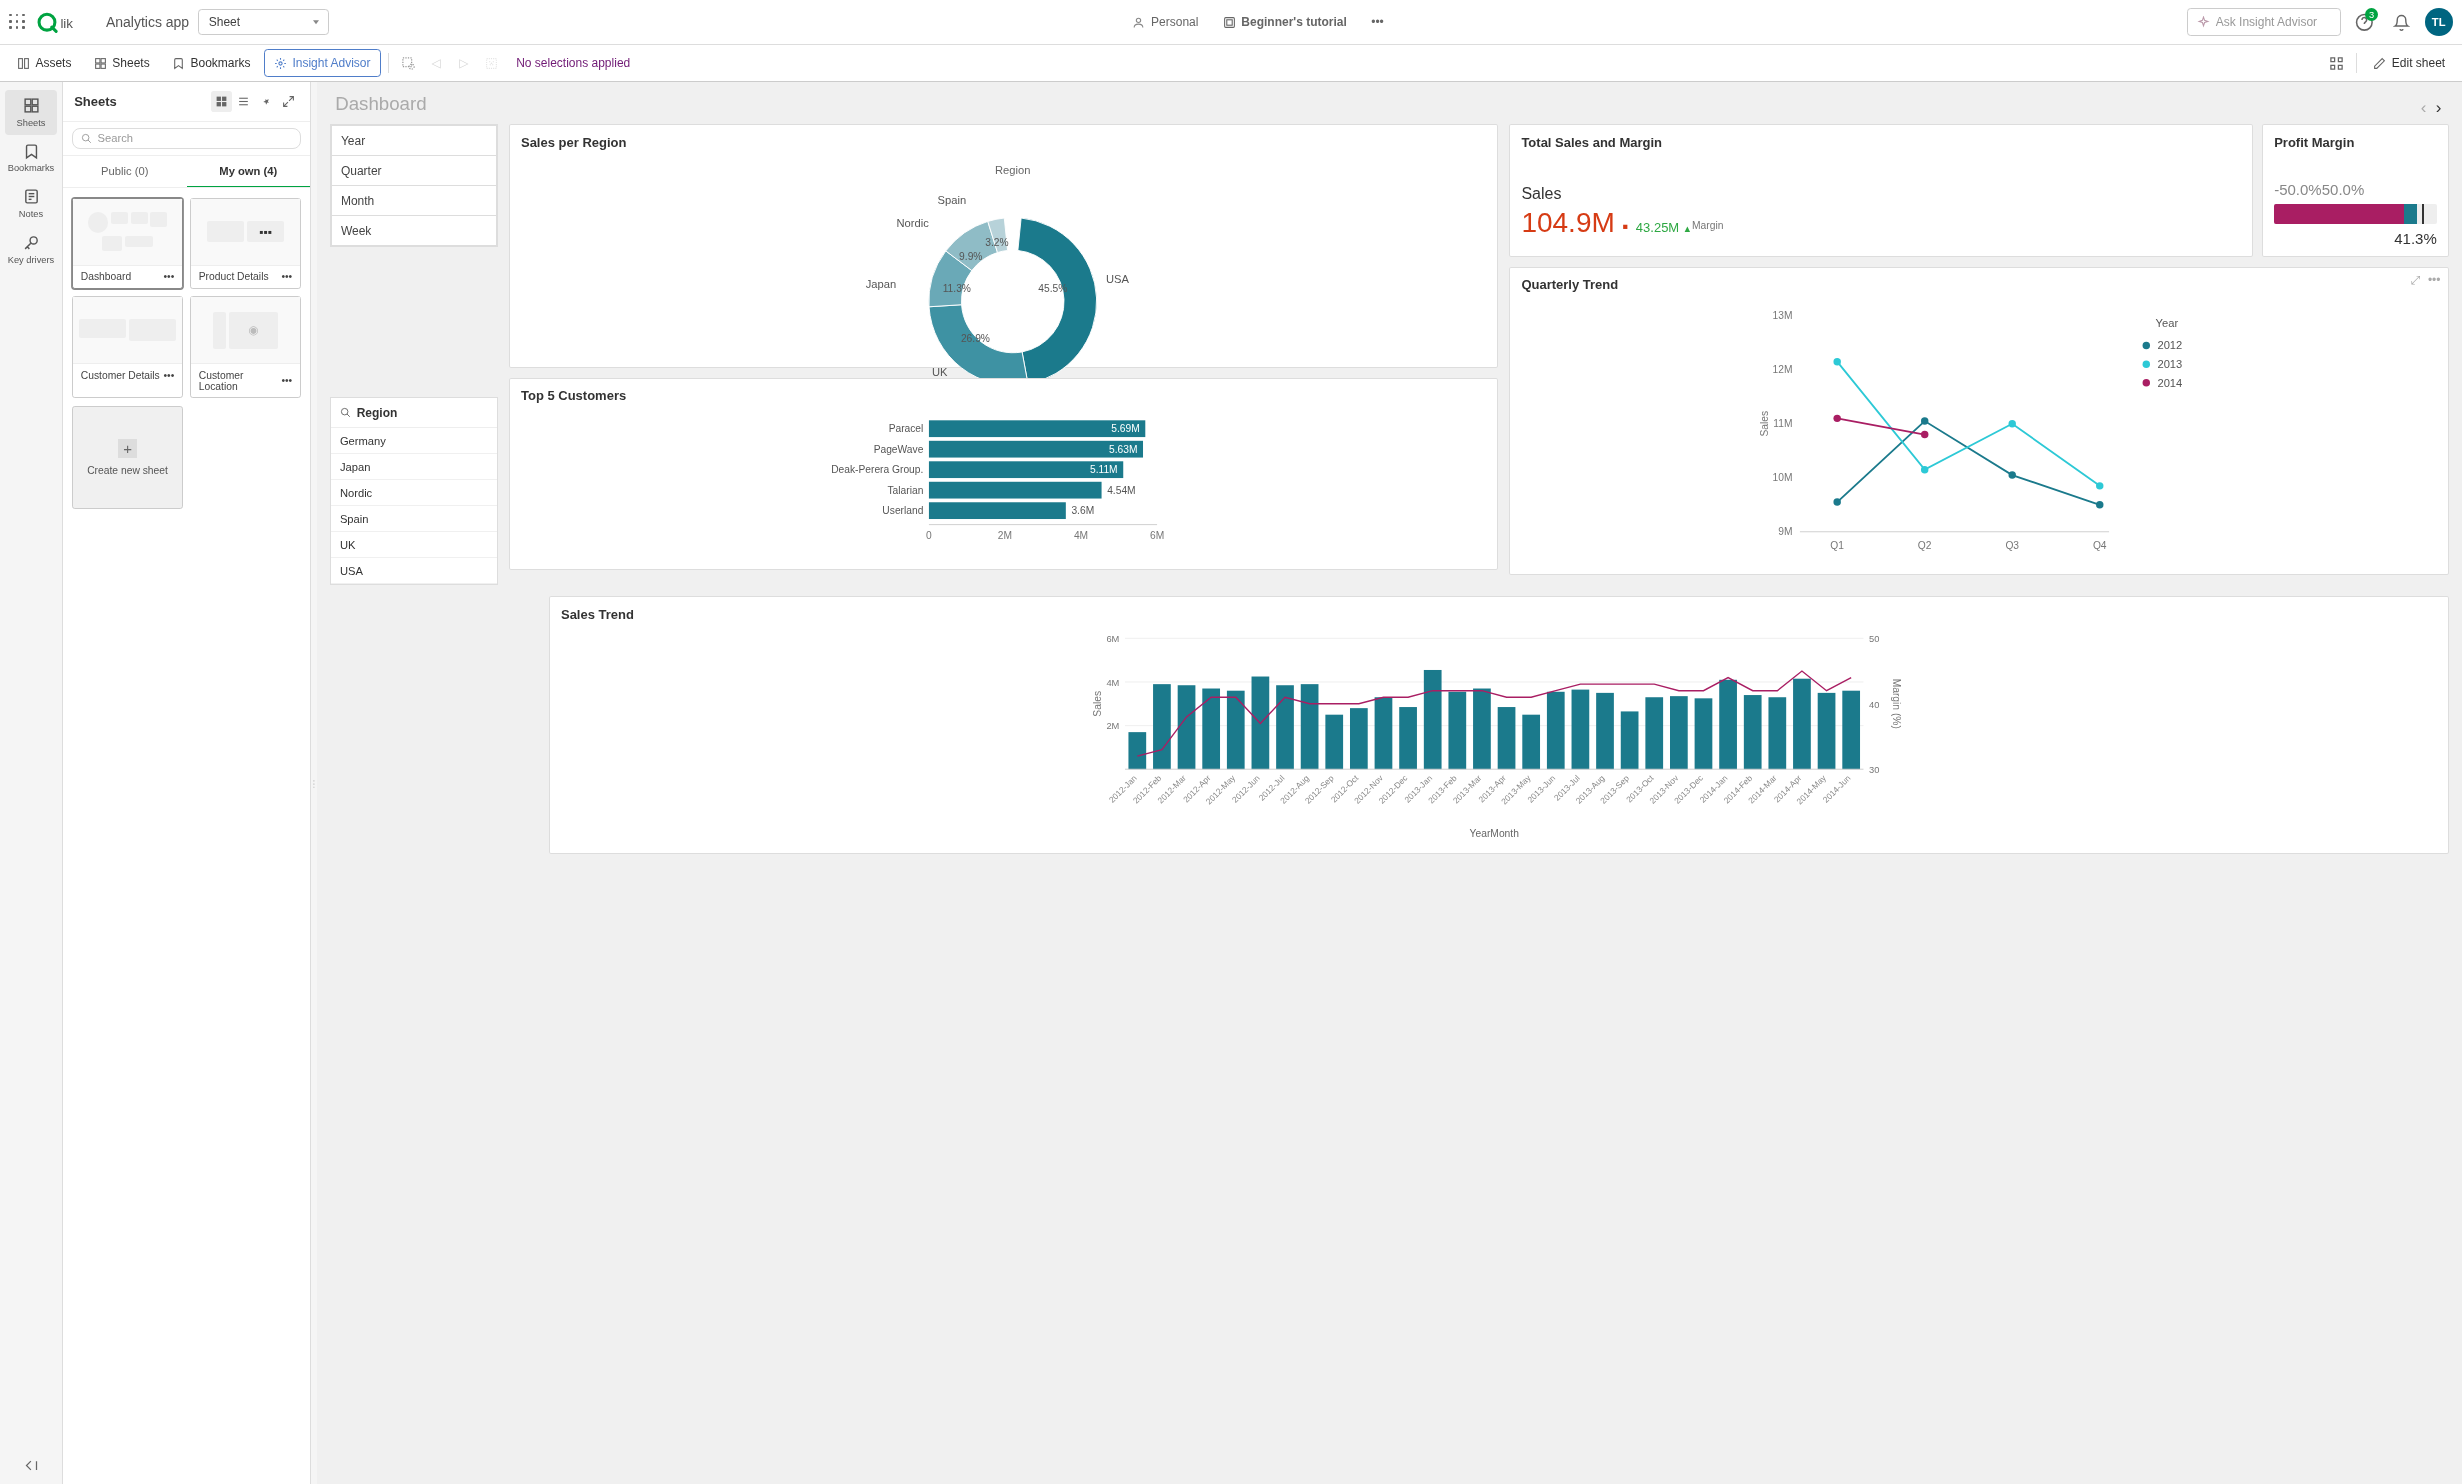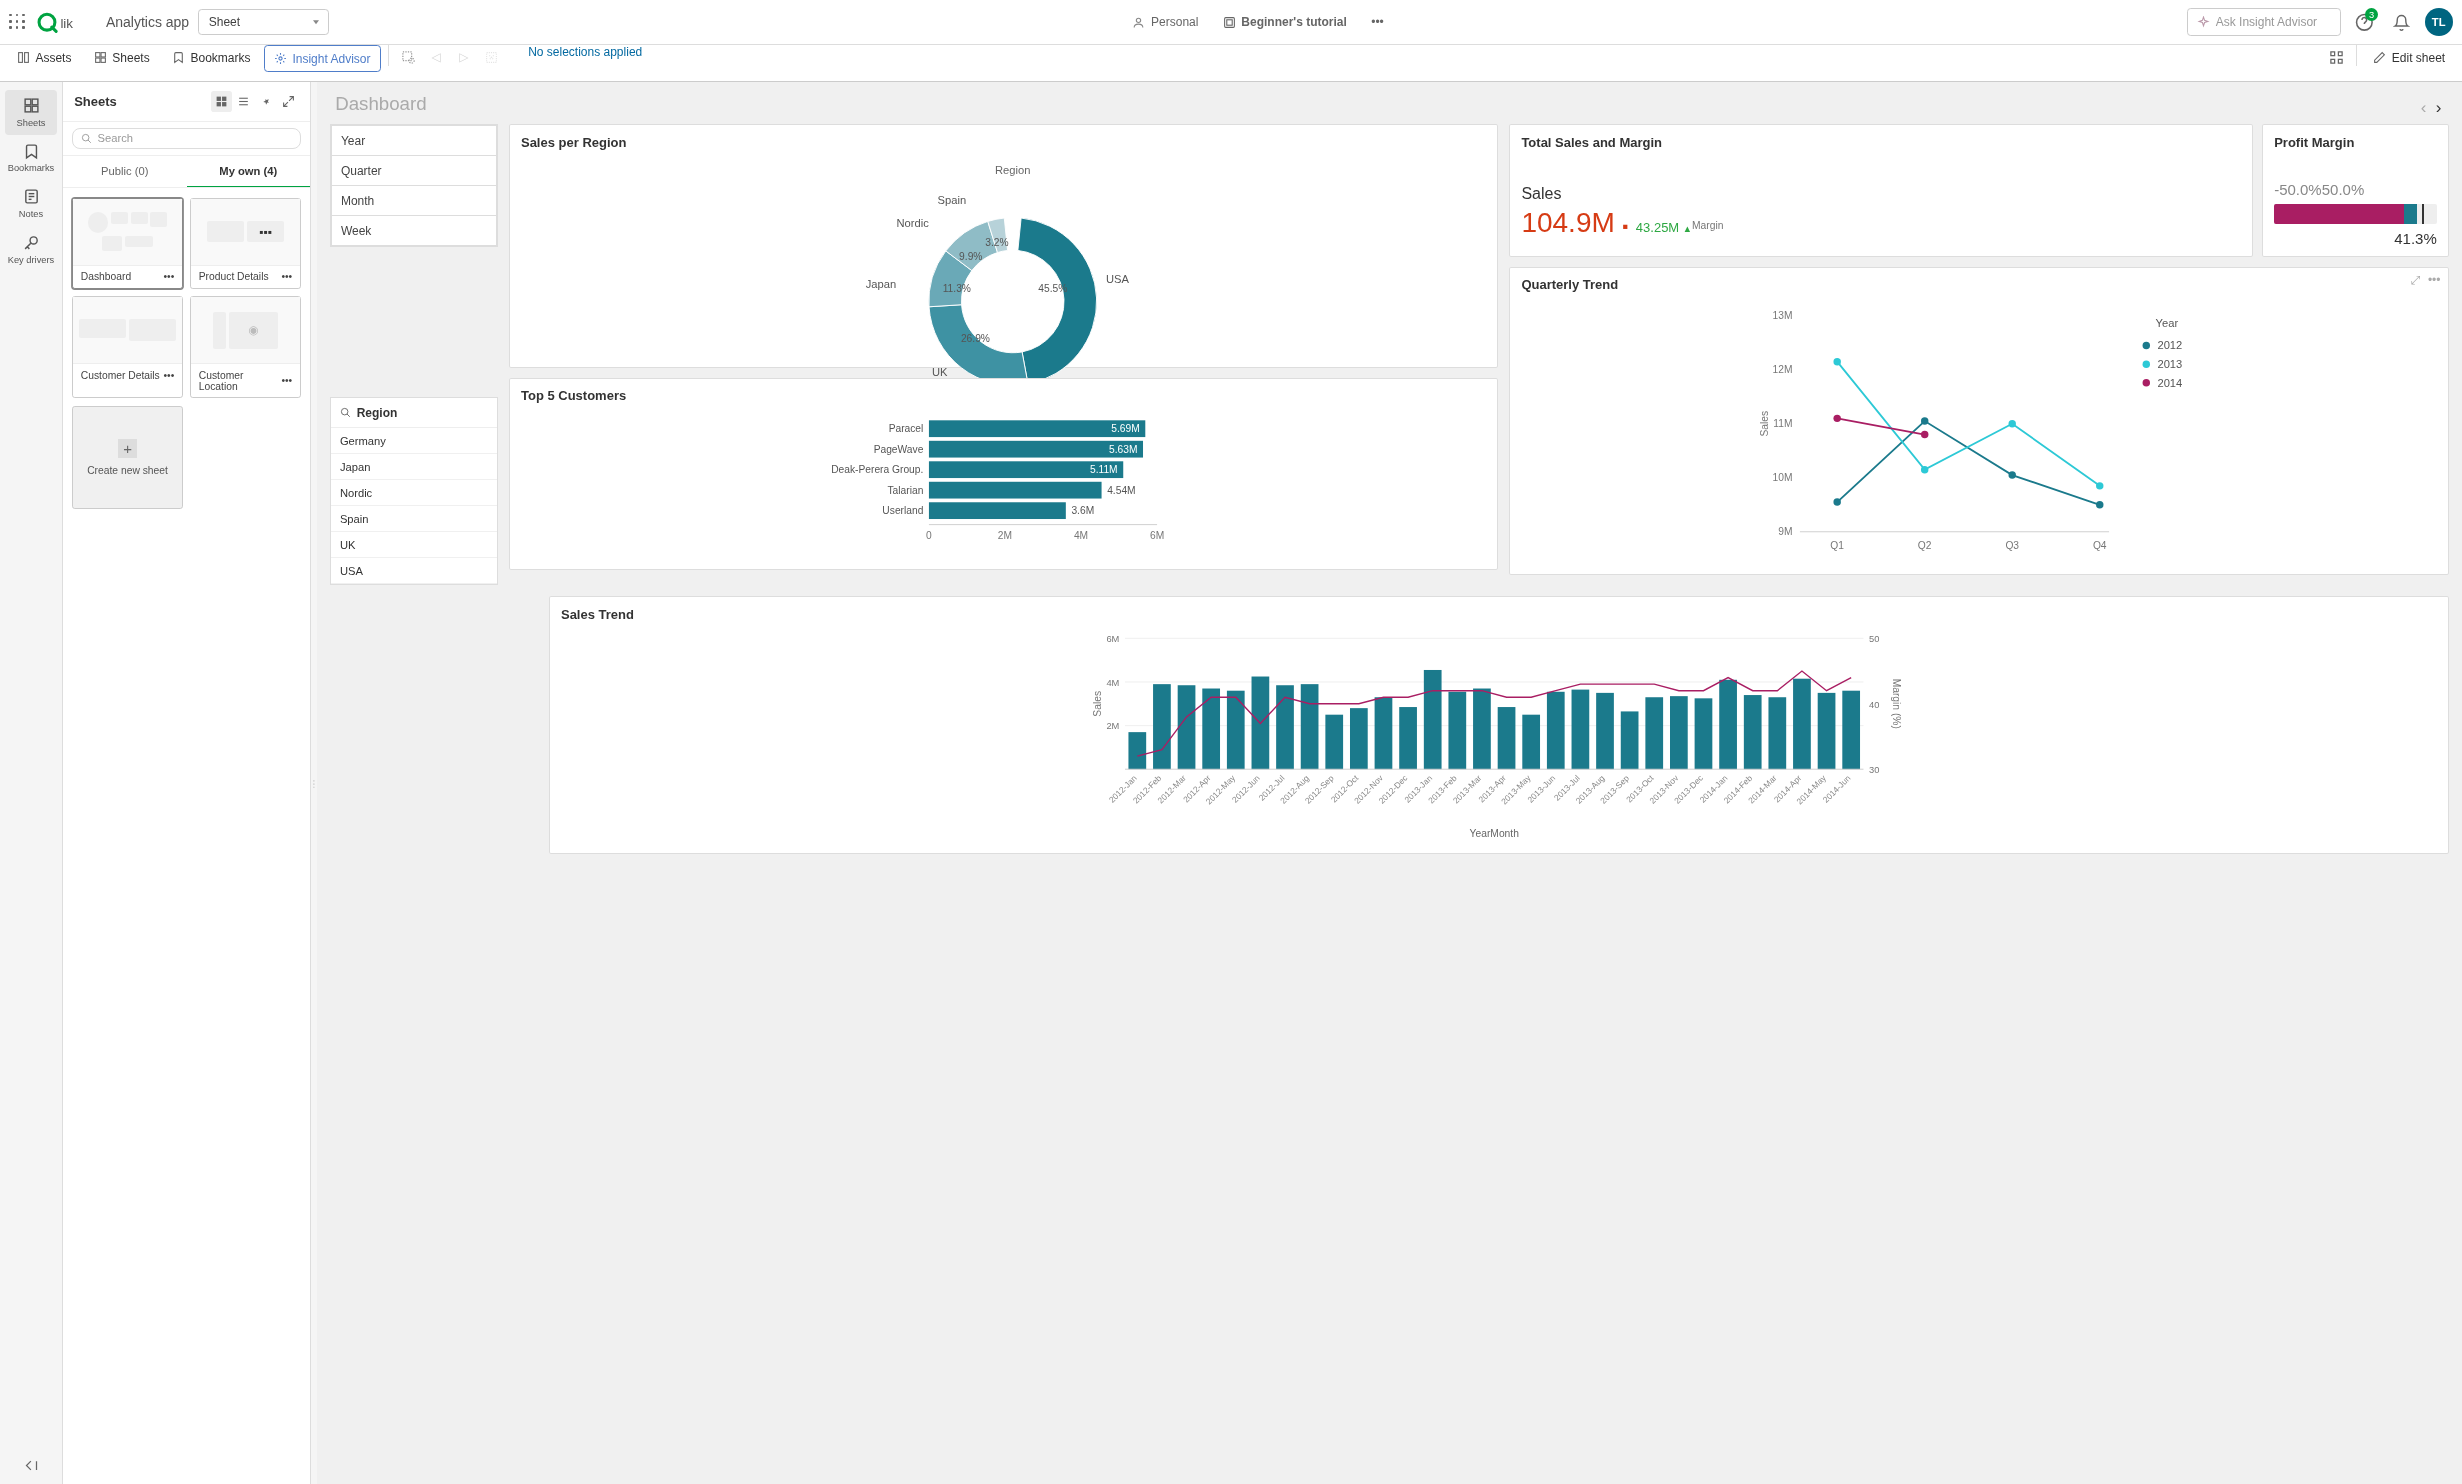--- a/index.html
+++ b/index.html
@@ -10,26 +10,26 @@
 .qlik-logo{width:61px;height:22.4px}
 .app-name{font-size:14px;color:#555}
 .sheet-dd{border:0.9px solid #ccc;border-radius:3.7px;padding:4.7px 33px 4.7px 9.3px;font-size:12px;color:#404040;position:relative;min-width:131px;cursor:pointer;background:#fff}
 .sheet-dd::after{content:"";position:absolute;right:9.3px;top:50%;border:3.7px solid transparent;border-top:4.7px solid #888;transform:translateY(-25%)}
 .top-spacer{flex:1}
 .top-btn{display:flex;align-items:center;gap:5.6px;color:#666;font-size:12px;padding:3.7px 7.5px;cursor:pointer}
 .ask-input{border:0.9px solid #ccc;border-radius:3.7px;padding:5.6px 9.3px;min-width:154px;color:#999;font-size:12px;display:flex;align-items:center;gap:5.6px}
 .icon-btn{position:relative;cursor:pointer;width:28px;height:28px;display:flex;align-items:center;justify-content:center;color:#666}
 .badge{position:absolute;top:0;right:0;background:#00a341;color:#fff;font-size:9.3px;border-radius:50%;width:13px;height:13px;display:flex;align-items:center;justify-content:center}
 .avatar{width:28px;height:28px;border-radius:50%;background:#006580;color:#fff;display:flex;align-items:center;justify-content:center;font-size:11.2px;font-weight:bold}
-.toolbar{height:37px;background:#fff;border-bottom:0.9px solid #ccc;display:flex;align-items:flex-start;padding:0 7.5px;gap:3.7px}
+.toolbar{height:37px;background:#fff;border-bottom:0.9px solid #ccc;display:flex;align-items:center;padding:0 7.5px;gap:3.7px}
 .tool-btn{display:flex;align-items:center;gap:5.6px;padding:5.6px 9.3px;font-size:12px;color:#333;border-radius:3.7px;cursor:pointer}
 .tool-btn.active{border:0.9px solid #4f7dc9;color:#4f7dc9}
 .tool-divider{width:0.9px;height:20.5px;background:#ddd;margin:0 3.7px}
 .tool-icon-sm{width:24px;height:24px;display:flex;align-items:center;justify-content:center;color:#999;cursor:pointer}
-.no-sel{color:#0369a1;font-size:12px;margin-left:21px}
+.no-sel{color:#701a75;font-size:12px;margin-left:9px}
 .main{display:flex;height:calc(100vh - 82px)}
 .rail{width:63px;background:#f5f5f5;border-right:0.9px solid #ddd;display:flex;flex-direction:column;align-items:center;padding-top:7.5px}
 .rail-item{width:52px;padding:7.5px 0;display:flex;flex-direction:column;align-items:center;gap:3.7px;font-size:9.3px;color:#555;cursor:pointer;border-radius:3.7px}
 .rail-item.active{background:#e4e4e4}
 .rail-collapse{margin-top:auto;margin-bottom:11.2px;color:#666;cursor:pointer}
 .sheets-panel{width:248px;background:#fff;border-right:0.9px solid #ddd;display:flex;flex-direction:column}
 .sheets-hdr{display:flex;align-items:center;justify-content:space-between;padding:9.3px 11.2px;border-bottom:0.9px solid #eee}
 .sheets-hdr h3{font-size:13px;font-weight:600}
 .view-icons{display:flex;gap:1.9px}
 .view-icon{width:20.5px;height:20.5px;display:flex;align-items:center;justify-content:center;color:#666;cursor:pointer;border-radius:2.8px}

